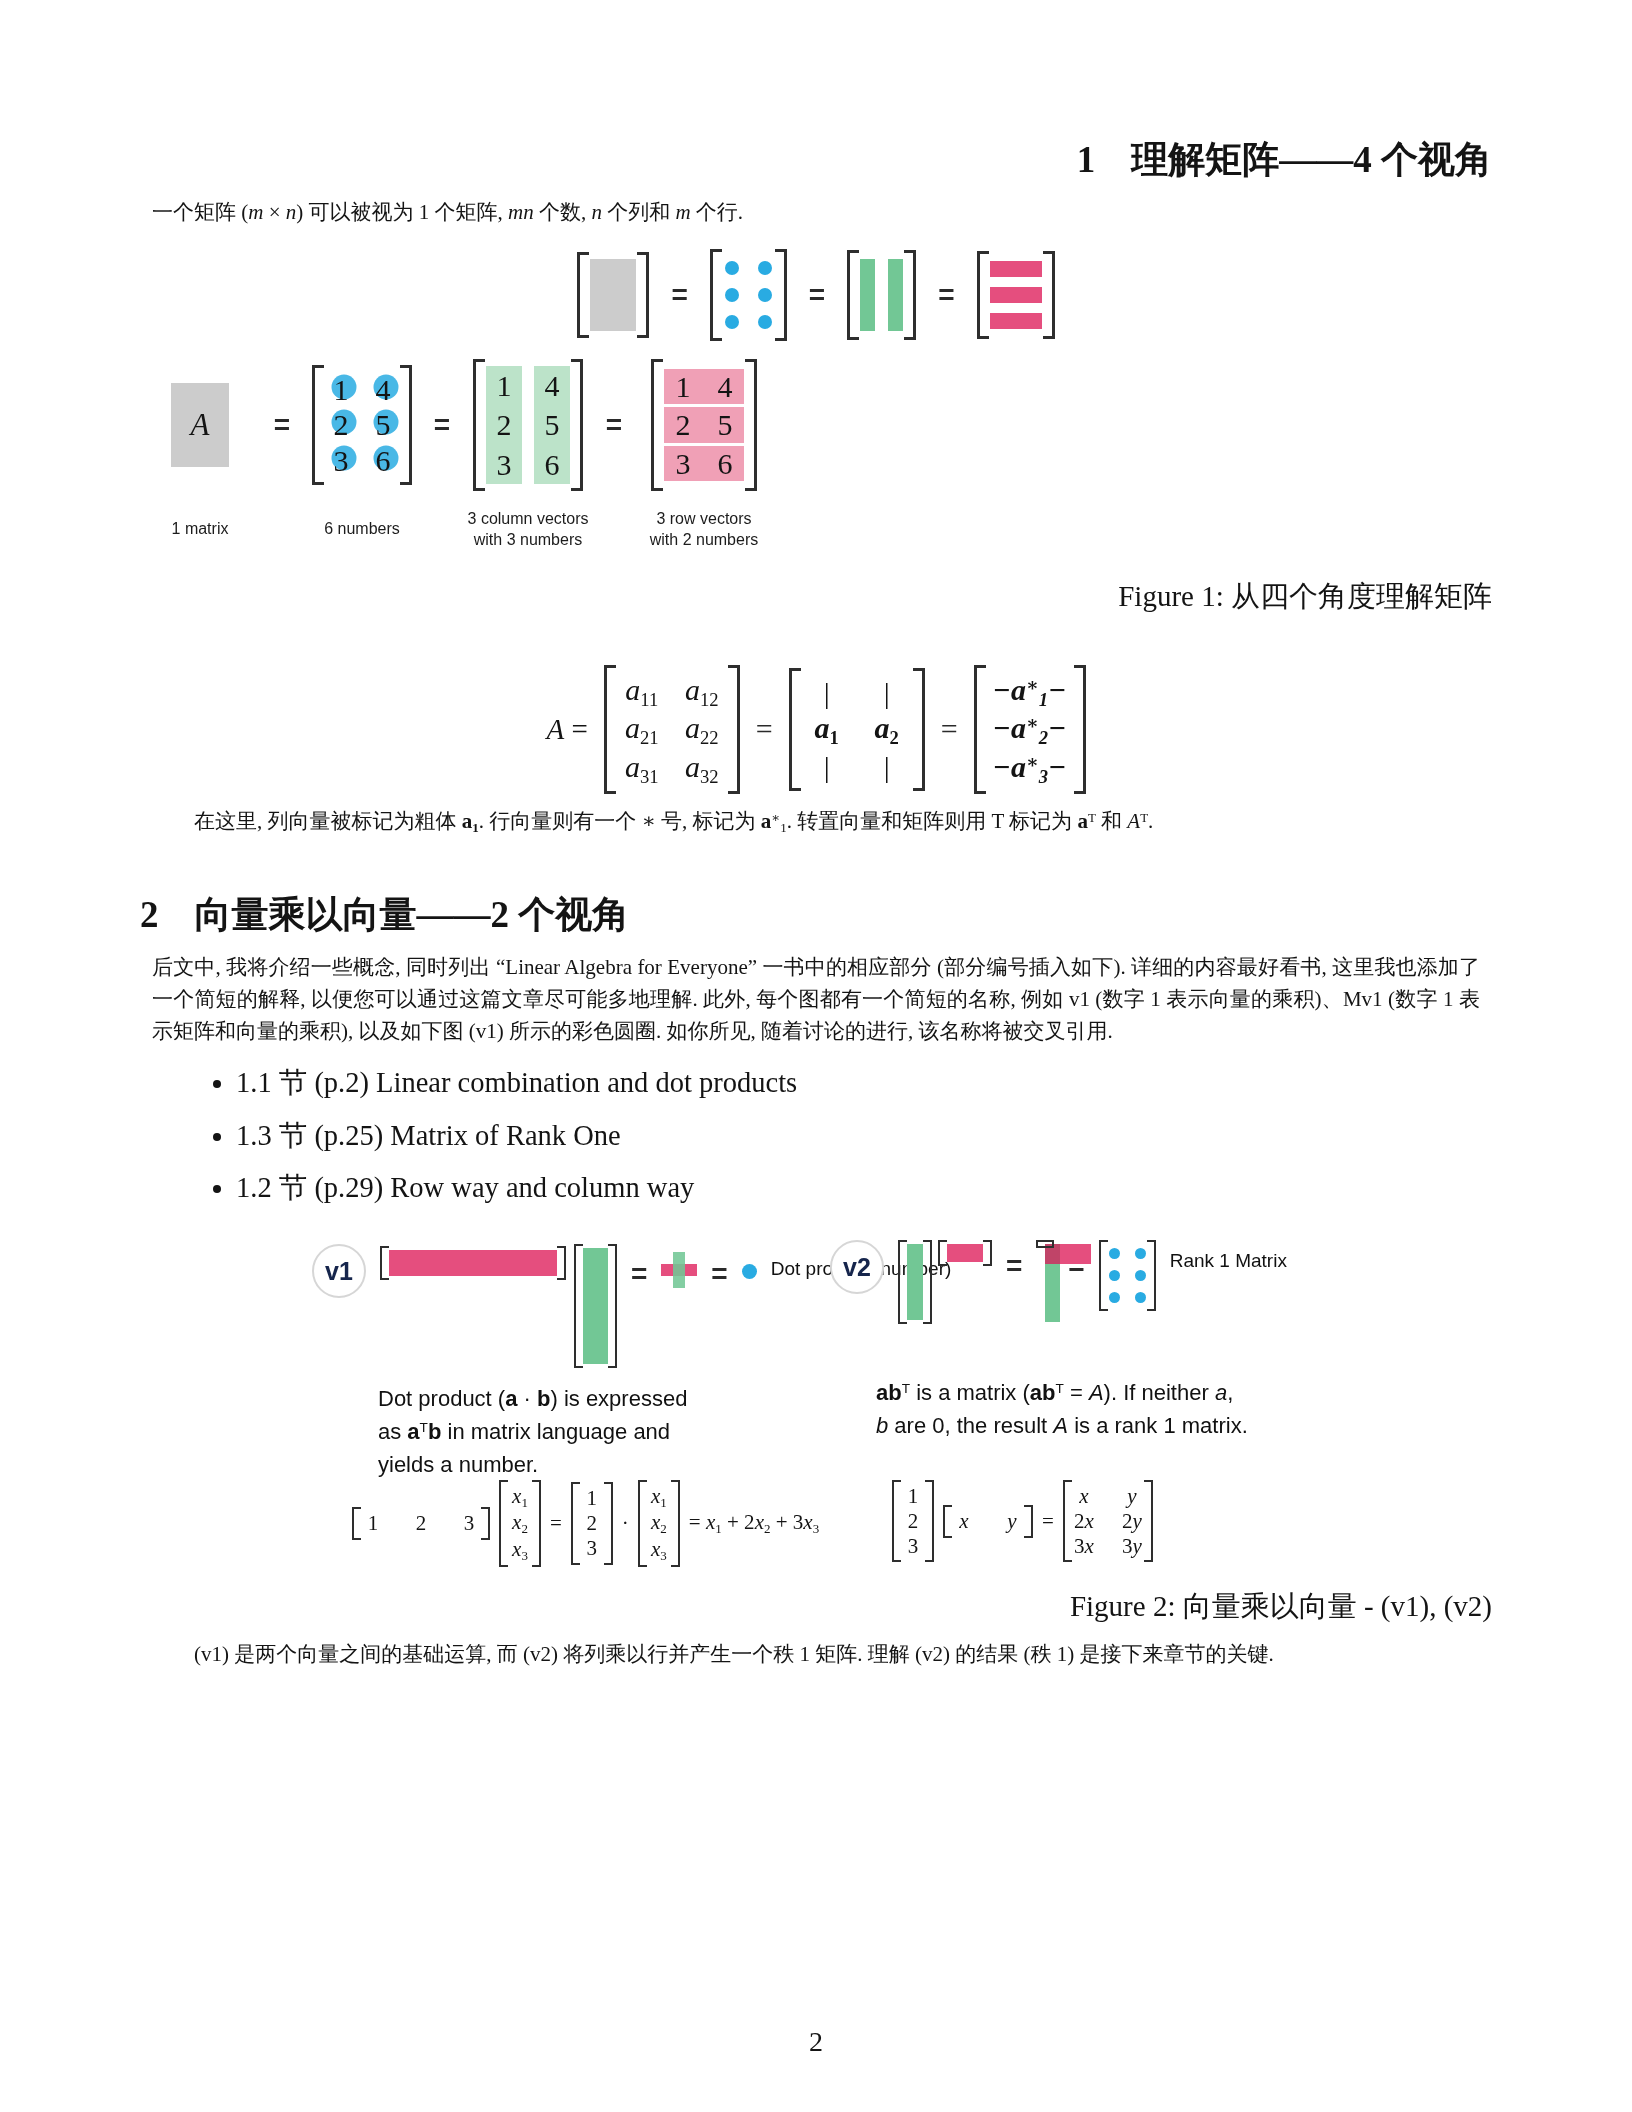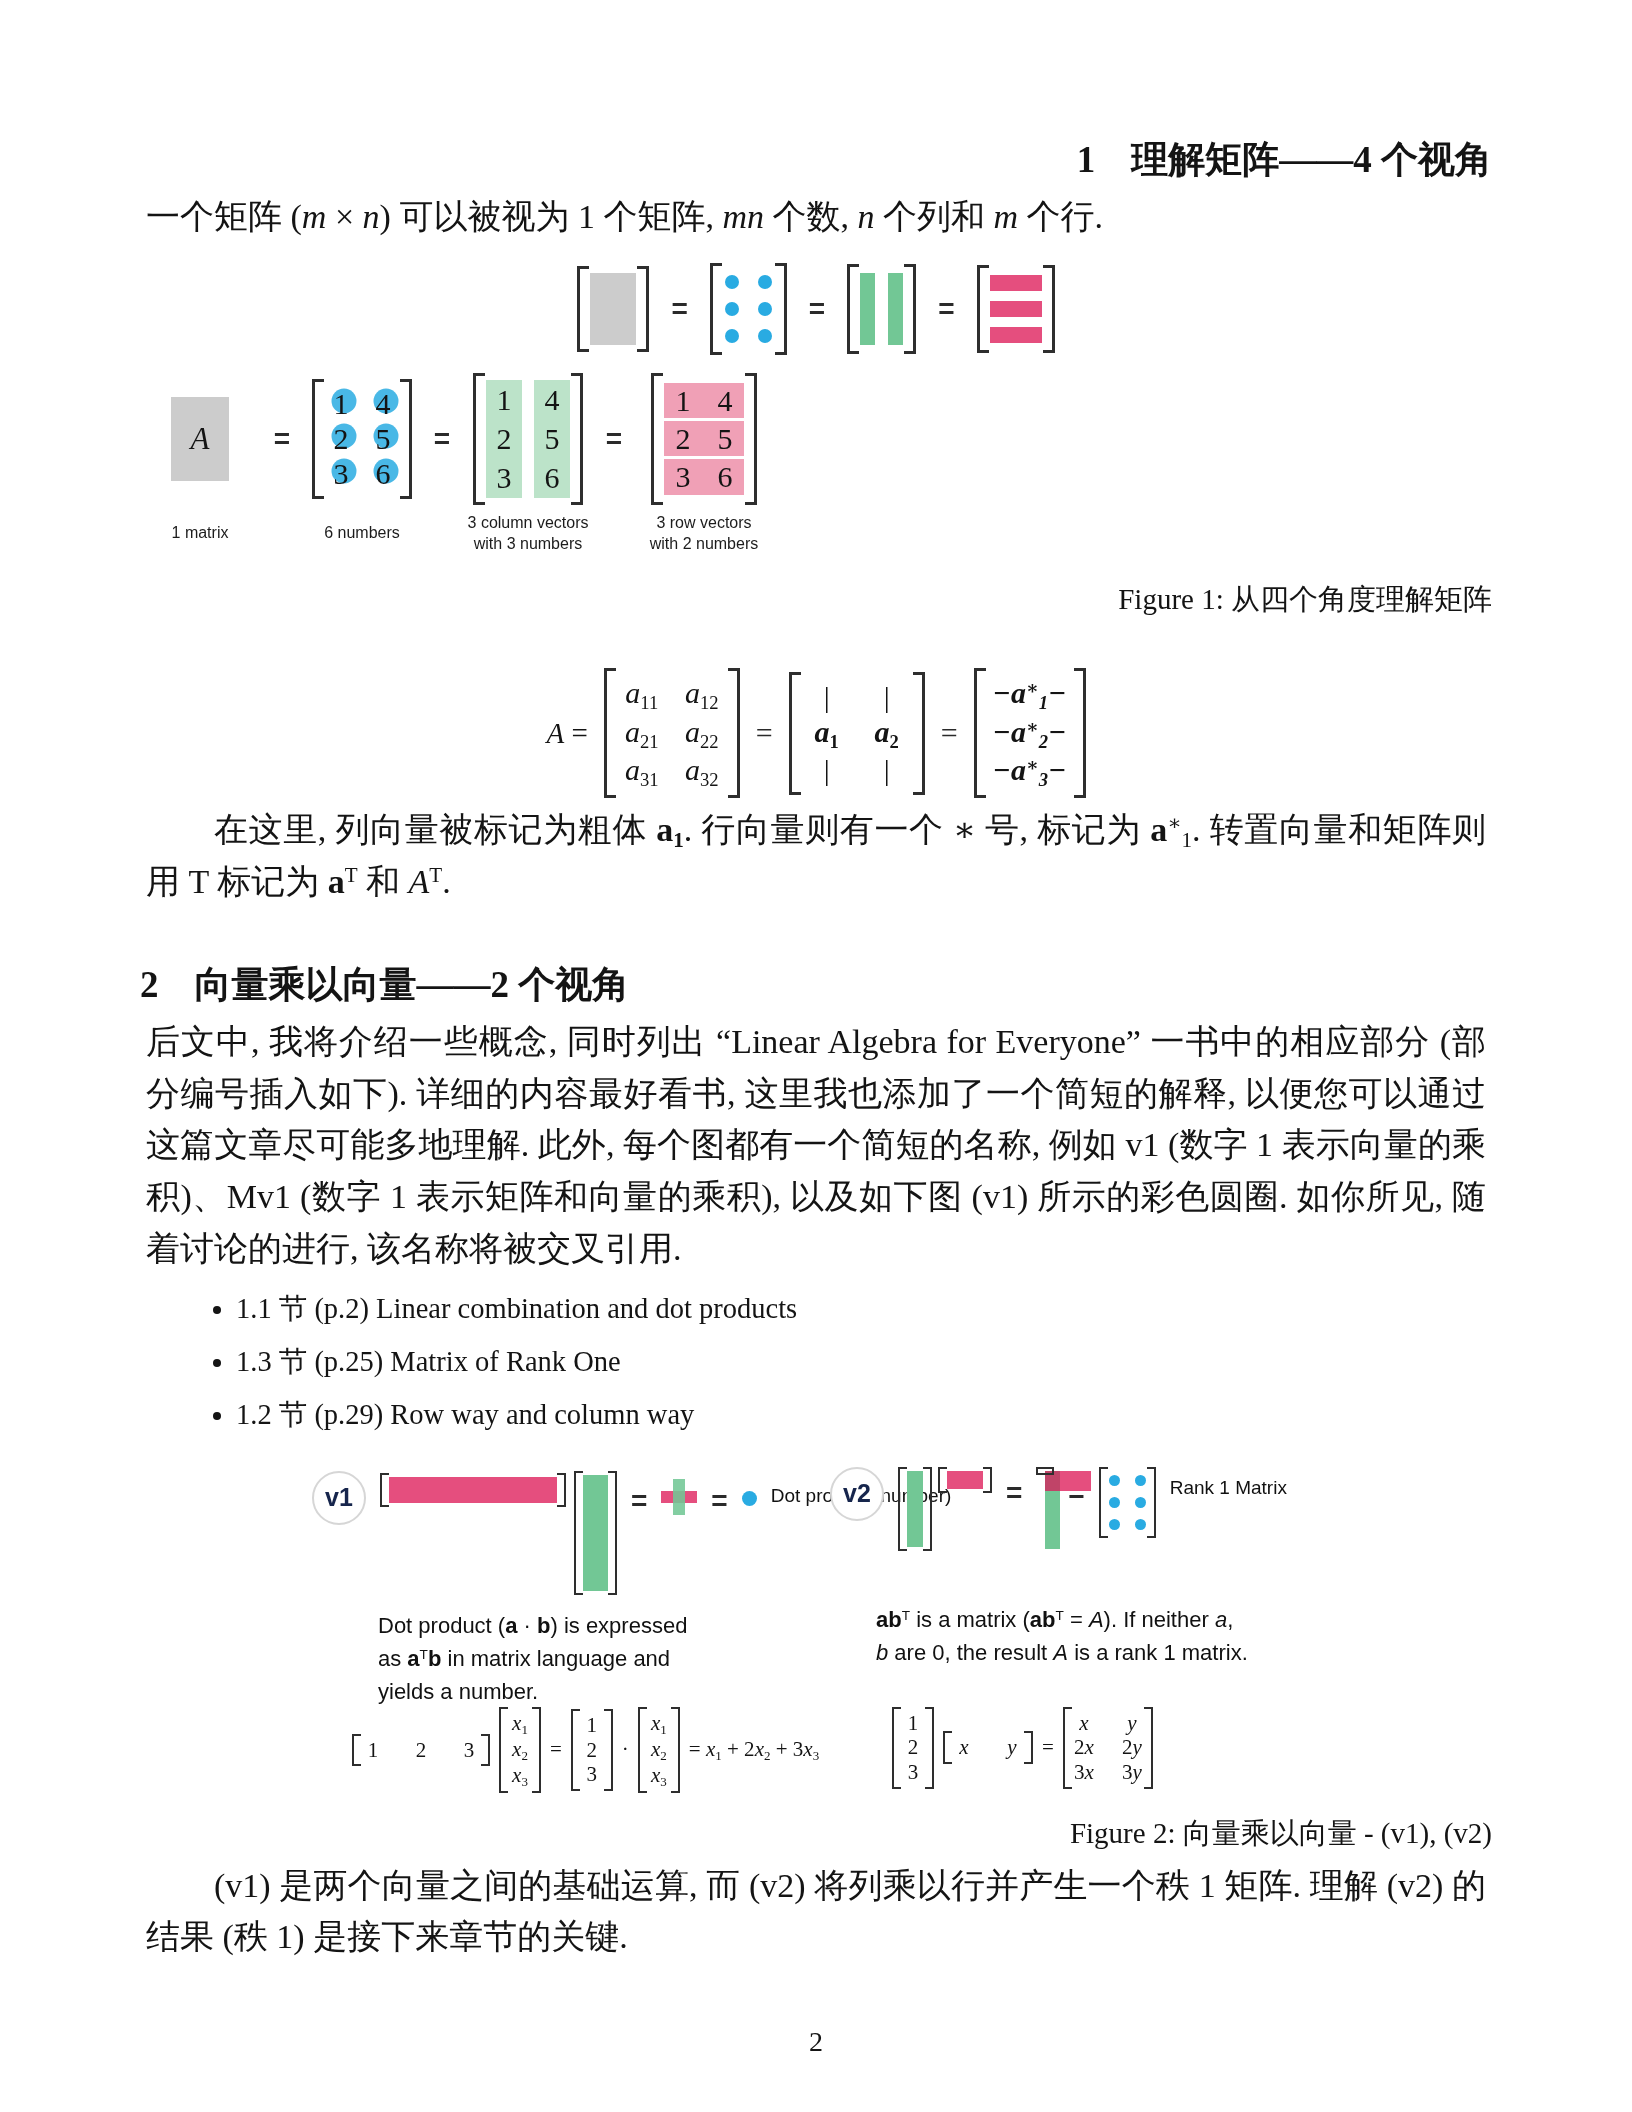--- a/index.html
+++ b/index.html
@@ -7,21 +7,21 @@
         font-family:"Liberation Serif","DejaVu Serif",serif;color:#141414;margin:0 auto;}
   .content{padding:0 140px;box-sizing:border-box;}
 
   
   h1.sec{font-size:37px;font-weight:700;margin:0;}
   h1.sec .secnum{margin-right:36px;}
   #sec1{margin-top:135px;text-align:right;}
   #sec2{margin-top:52px;}
 
   
-  p.body{font-size:34px;line-height:1.52;margin:6px;text-align:justify;}
+  p.body{font-size:21px;line-height:1.52;margin:12px;text-align:justify;}
   p.ind{text-indent:2em;}
   .mt26{margin-top:26px;}
   .mt30{margin-top:30px;}
   .mt44{margin-top:44px;}
 
   sub{font-size:62%;vertical-align:-0.3em;}
   sup{font-size:62%;vertical-align:0.5em;}
 
   
   .mat{position:relative;display:inline-block;padding:7px 13px;font-size:30px;line-height:1.18;}
@@ -54,21 +54,21 @@
   .f1grid{display:grid;grid-template-columns:120px 44px 116px 44px 128px 44px 136px;
           justify-items:center;align-items:center;margin-top:18px;}
   .arect{width:58px;height:84px;background:var(--gray,#cccccc);display:flex;align-items:center;justify-content:center;
          font-style:italic;font-size:31px;}
   .hl-dots .mcell{position:relative;z-index:0;}
   .hl-dots .mcell::before{content:"";position:absolute;width:25px;height:25px;border-radius:50%;
          background:var(--blue,#29abe2);left:58%;top:42%;transform:translate(-50%,-50%);z-index:-1;opacity:.85;}
   .hl-cols .mcell{background:var(--green-light,#bce3c9);padding:2px 2px;}
   .hl-cols .mrow{gap:12px;}
   .hl-rows .mrow{background:var(--pink-light,#f0a0b6);margin:3px 0;padding:0 3px;}
-  .f1labels{margin-top:8px;font-family:"Liberation Sans","DejaVu Sans",sans-serif;font-size:16px;color:#1c1c1c;line-height:1.3;}
+  .f1labels{margin-top:18px;font-family:"Liberation Sans","DejaVu Sans",sans-serif;font-size:16px;color:#1c1c1c;line-height:1.3;}
   .f1labels span{display:block;}
   figcaption.cap{font-size:29px;margin-top:26px;text-align:right;}
 
   
   .eq1{margin-top:48px;display:flex;justify-content:center;align-items:center;gap:16px;font-size:29px;}
   .eq1 .feq{font-family:"Liberation Serif",serif;font-weight:400;font-size:30px;}
   .eq1 .mcell{min-width:50px;}
   .mat-cols .mrow:nth-child(2){font-weight:700;}
   .mat-rowvecs{font-weight:700;font-style:italic;}
   .mat-rowvecs .mcell{min-width:86px;}

